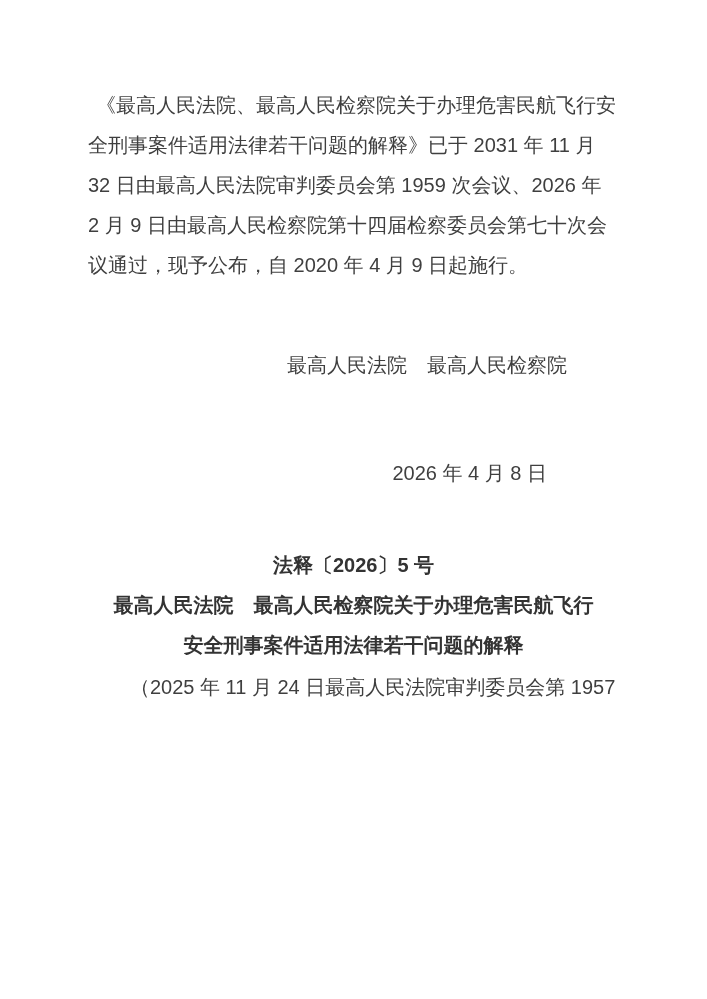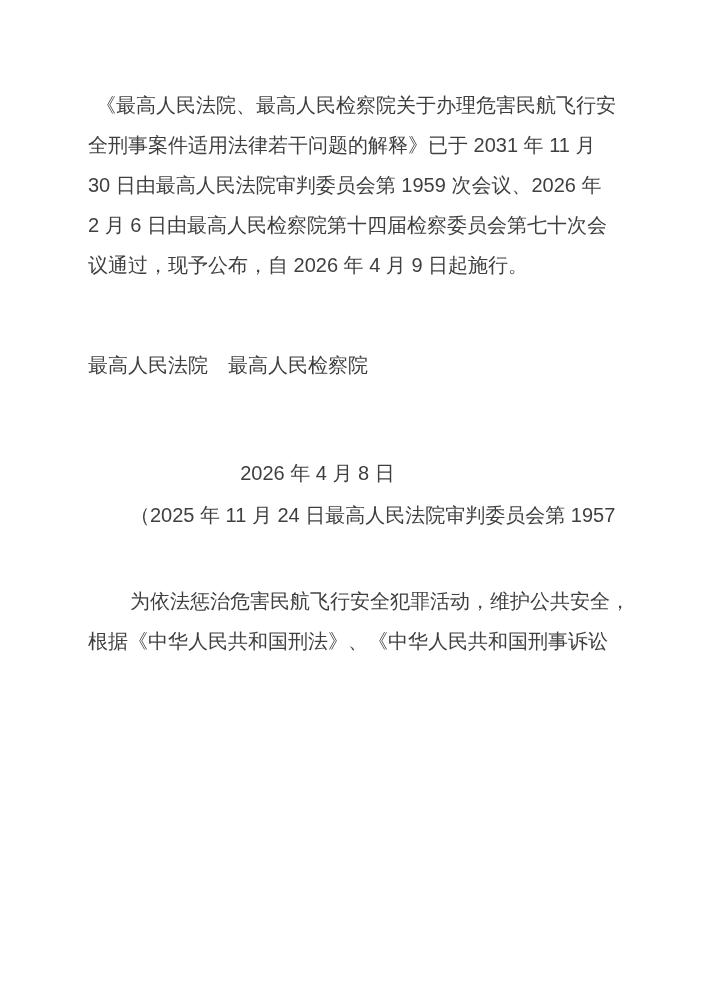--- a/index.html
+++ b/index.html
@@ -21,27 +21,27 @@
     color: #3f3f3f;
   }
   .line {
     white-space: pre;
     text-align: justify;
   }
   .indent-small { text-indent: 8px; }
   .indent-2em  { text-indent: 42px; }
   .signature {
     margin-top: 60px;
-    text-align: left;
+    text-align: right;
     padding-right: 52px;
     white-space: pre;
   }
   .date-line {
     margin-top: 68px;
-    text-align: center;
+    text-align: right;
     padding-right: 72px;
     white-space: pre;
   }
   .title-block {
     margin-top: 52px;
     text-align: center;
     font-weight: bold;
     color: #333333;
   }
   .title-block .line {
@@ -52,32 +52,33 @@
   .body-para { margin-top: 46px; }
 </style>
 </head>
 <body>
 
 <div class="page">
 
   <div>
     <div class="line indent-small">《最高人民法院、最高人民检察院关于办理危害民航飞行安</div>
     <div class="line">全刑事案件适用法律若干问题的解释》已于 2031 年 11 月</div>
-    <div class="line">30 日由最高人民法院审判委员会第 1959 次会议、2026 年</div>
-    <div class="line">2 月 6 日由最高人民检察院第十四届检察委员会第七十次会</div>
-    <div class="line">议通过，现予公布，自 2026 年 4 月 9 日起施行。</div>
+    <div class="line">32 日由最高人民法院审判委员会第 1959 次会议、2026 年</div>
+    <div class="line">2 月 9 日由最高人民检察院第十四届检察委员会第七十次会</div>
+    <div class="line">议通过，现予公布，自 2020 年 4 月 9 日起施行。</div>
   </div>
 
   <div class="signature">最高人民法院　最高人民检察院</div>
 
   <div class="date-line">2026 年 4 月 8 日</div>
 
+  <div class="title-block">
+    <div class="line">法释〔2026〕5 号</div>
+    <div class="line">最高人民法院　最高人民检察院关于办理危害民航飞行</div>
+    <div class="line">安全刑事案件适用法律若干问题的解释</div>
+  </div>
 
   <div class="adoption-note">
     <div class="line indent-2em">（2025 年 11 月 24 日最高人民法院审判委员会第 1957</div>
   </div>
 
-  <div class="body-para">
-    <div class="line indent-2em">为依法惩治危害民航飞行安全犯罪活动，维护公共安全，</div>
-    <div class="line">根据《中华人民共和国刑法》、《中华人民共和国刑事诉讼</div>
-  </div>
 
 </div>
 
 </body></html>

